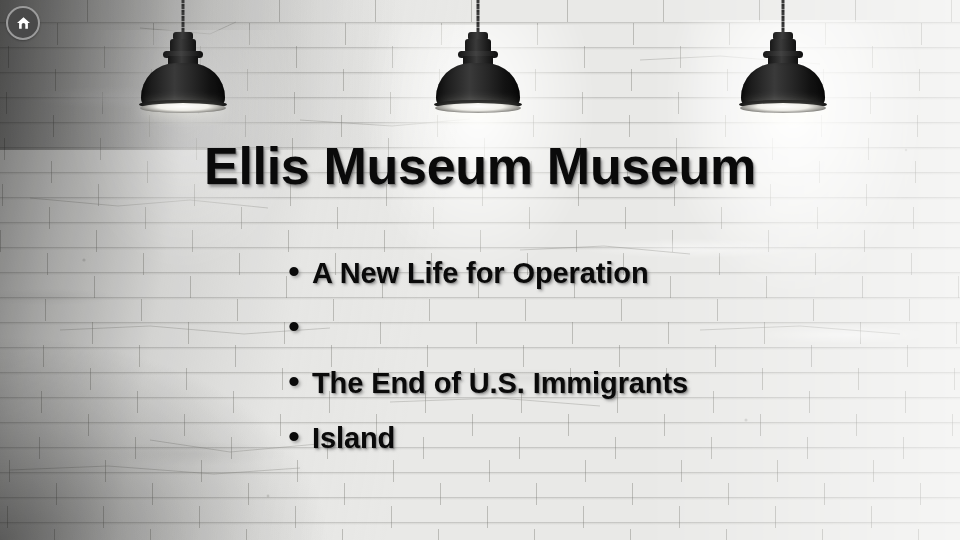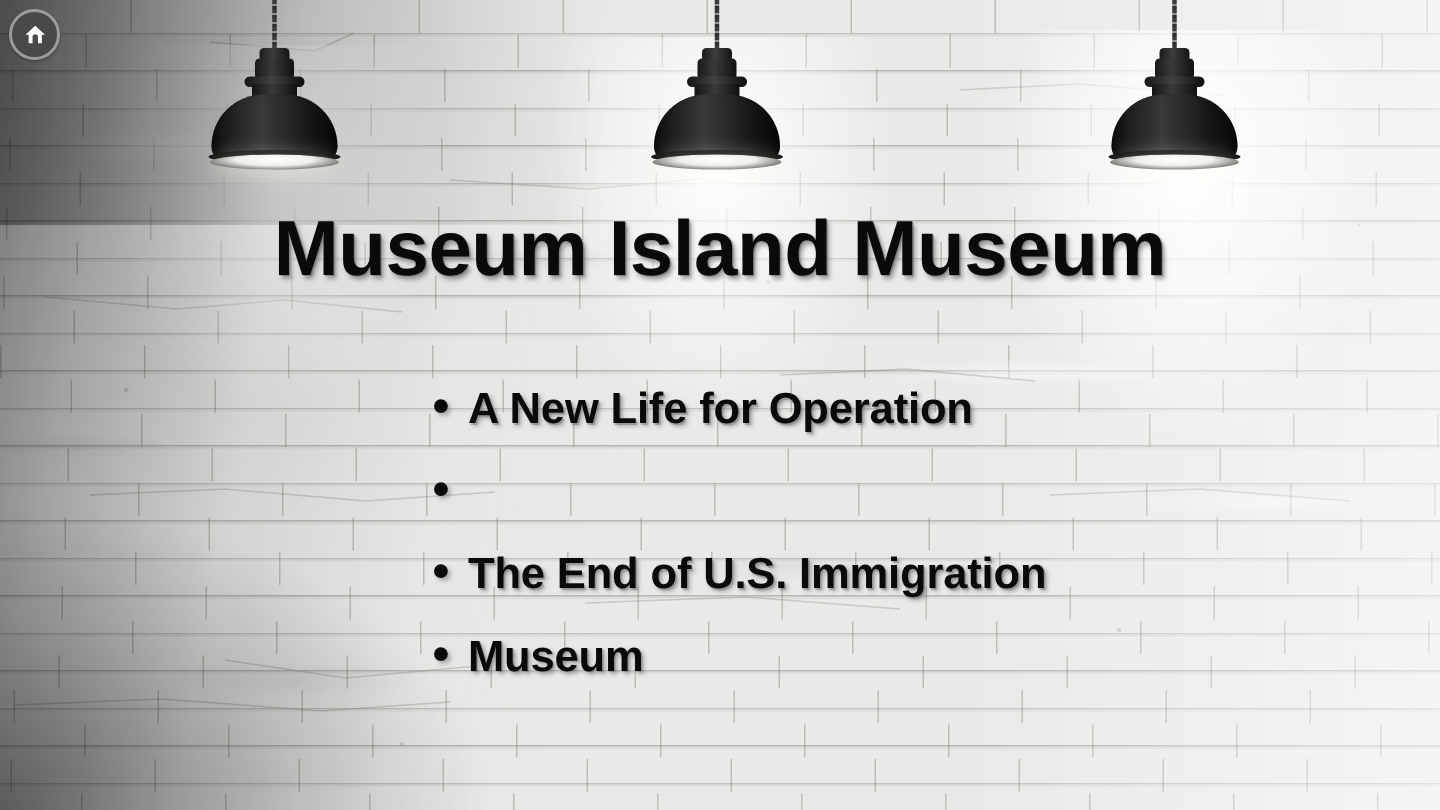--- a/index.html
+++ b/index.html
@@ -515,37 +515,37 @@
     <div class="chain"></div>
     <div class="cap"></div>
     <div class="neck"></div>
     <div class="collar"></div>
     <div class="stem"></div>
     <div class="dome"></div>
     <div class="rim-shadow"></div>
     <div class="rim"></div>
   </div>
 
-  <div class="title">Museum Island Museum</div>
+  <div class="title">Ellis Museum Museum</div>
 
   <div class="bullets">
     <div class="bullet">
       <span class="dot">•</span>
       <span class="btxt">A New Life for Operation</span>
     </div>
     <div class="bullet">
       <span class="dot">•</span>
     </div>
     <div class="bullet">
       <span class="dot">•</span>
-      <span class="btxt">The End of U.S. Immigration</span>
+      <span class="btxt">The End of U.S. Immigrants</span>
     </div>
     <div class="bullet">
       <span class="dot">•</span>
-      <span class="btxt">Museum</span>
+      <span class="btxt">Island</span>
     </div>
   </div>
 
   <div class="home-btn" title="Home">
     <svg width="15" height="14" viewBox="0 0 15 14">
       <path d="M7.5 1.2 L14 7.1 L11.9 7.1 L11.9 12.8 L9.3 12.8 L9.3 8.6 Q9.3 6.9 7.5 6.9 Q5.7 6.9 5.7 8.6 L5.7 12.8 L3.1 12.8 L3.1 7.1 L1 7.1 Z" fill="#ffffff"></path>
     </svg>
   </div>
 
 </div>

